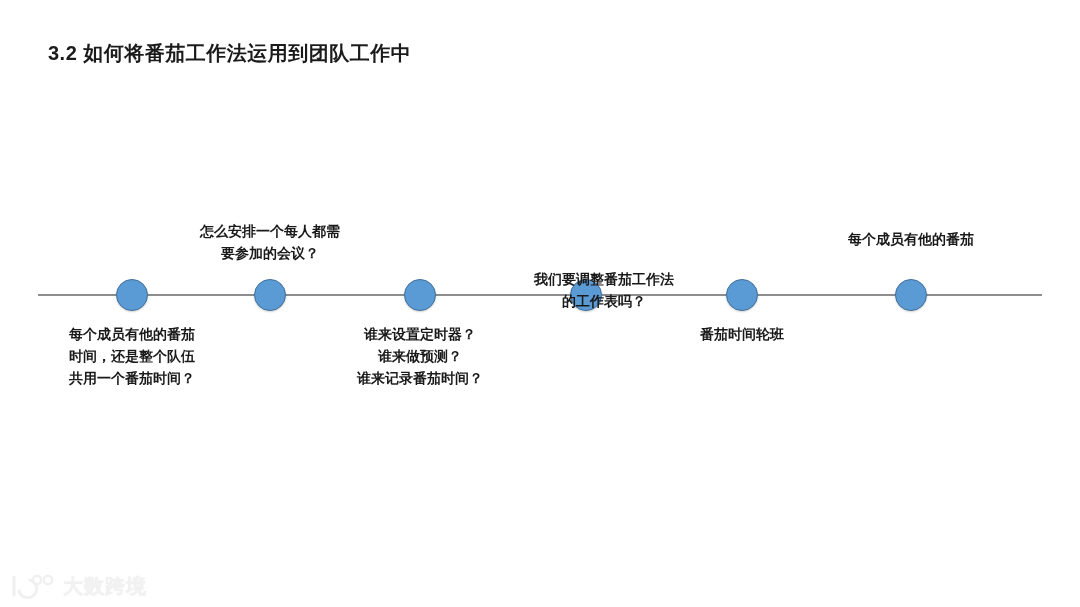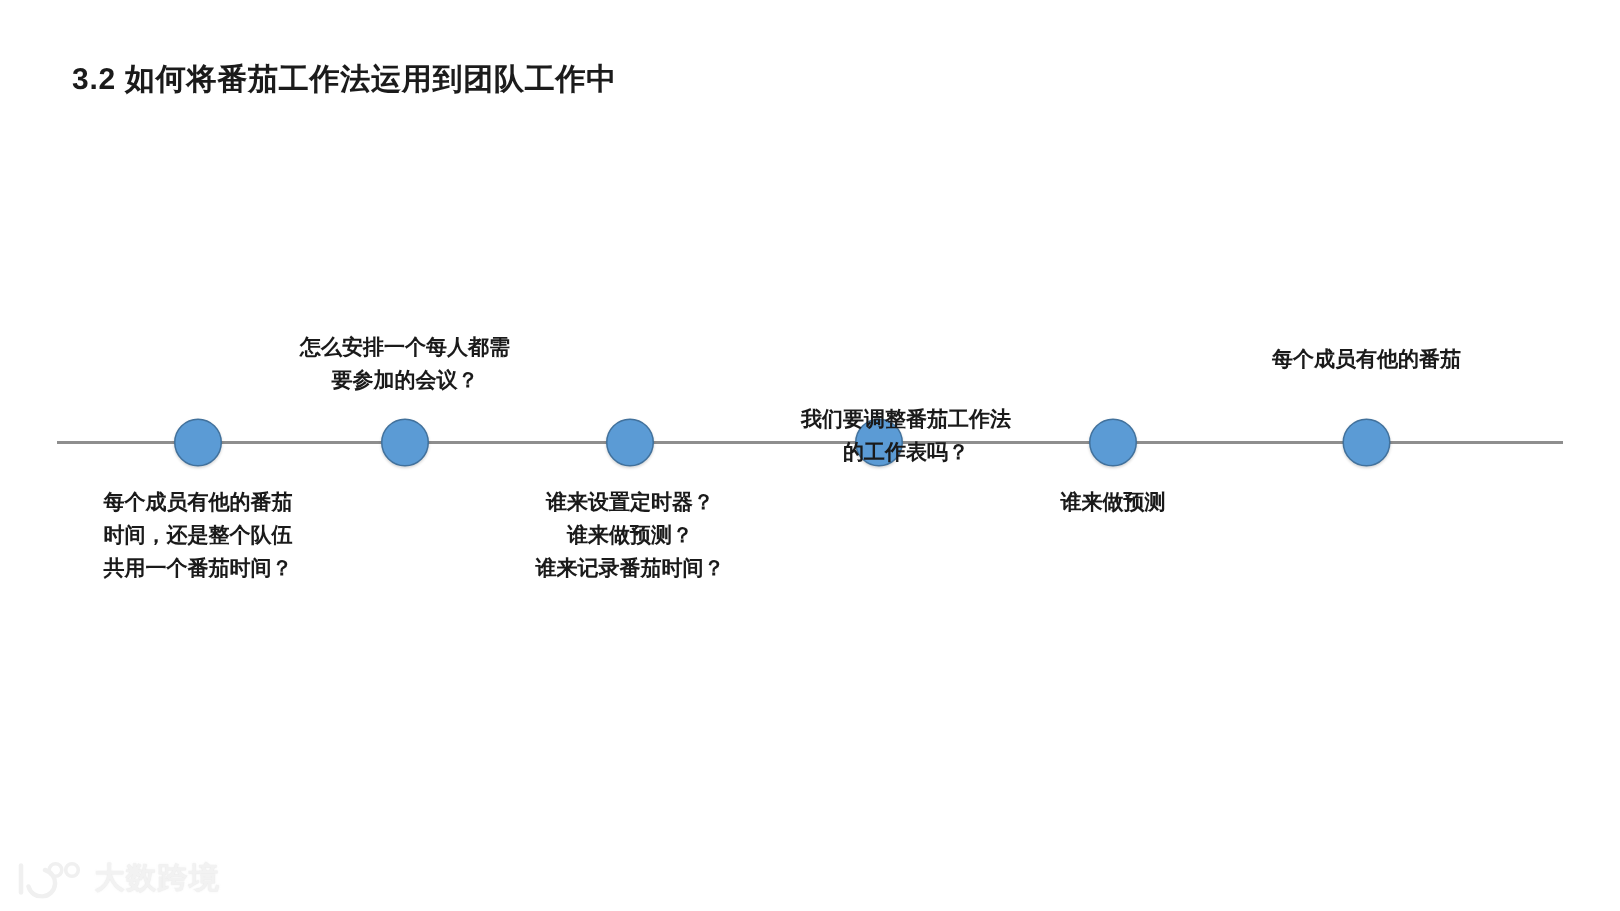--- a/index.html
+++ b/index.html
@@ -117,21 +117,21 @@
   <div class="node" style="left:404px;"></div>
   <div class="node-label below" style="left:310px; top:323px; width:220px;">谁来设置定时器？
 谁来做预测？
 谁来记录番茄时间？</div>
 
   <div class="node" style="left:570px;"></div>
   <div class="node-label above" style="left:496px; top:220px; width:216px;margin-top:48px;">我们要调整番茄工作法
 的工作表吗？</div>
 
   <div class="node" style="left:726px;"></div>
-  <div class="node-label below" style="left:652px; top:323px; width:180px;">谁来做预测</div>
+  <div class="node-label below" style="left:652px; top:323px; width:180px;">番茄时间轮班</div>
 
   <div class="node" style="left:895px;"></div>
   <div class="node-label above" style="left:821px; top:228px; width:180px;">每个成员有他的番茄</div>
 
 </div>
 
 <div class="watermark">
   <svg class="watermark-mark" viewBox="0 0 46 26">
     <path d="M4 4 L4 22" stroke="#f0f0f0" stroke-width="3" fill="none" stroke-linecap="round"></path>
     <path d="M20 7 A9 9 0 1 1 9 18" stroke="#f0f0f0" stroke-width="3" fill="none" stroke-linecap="round"></path>

